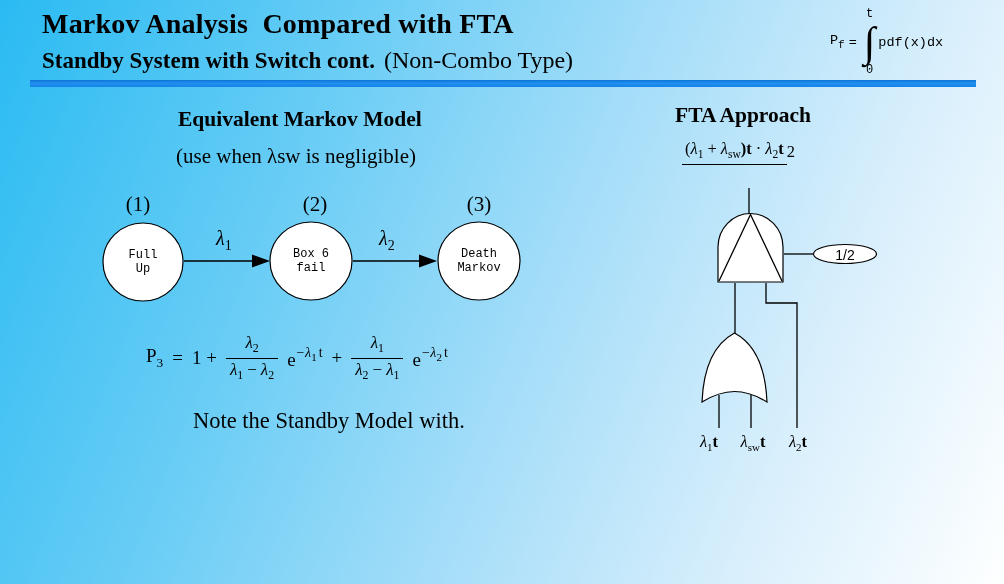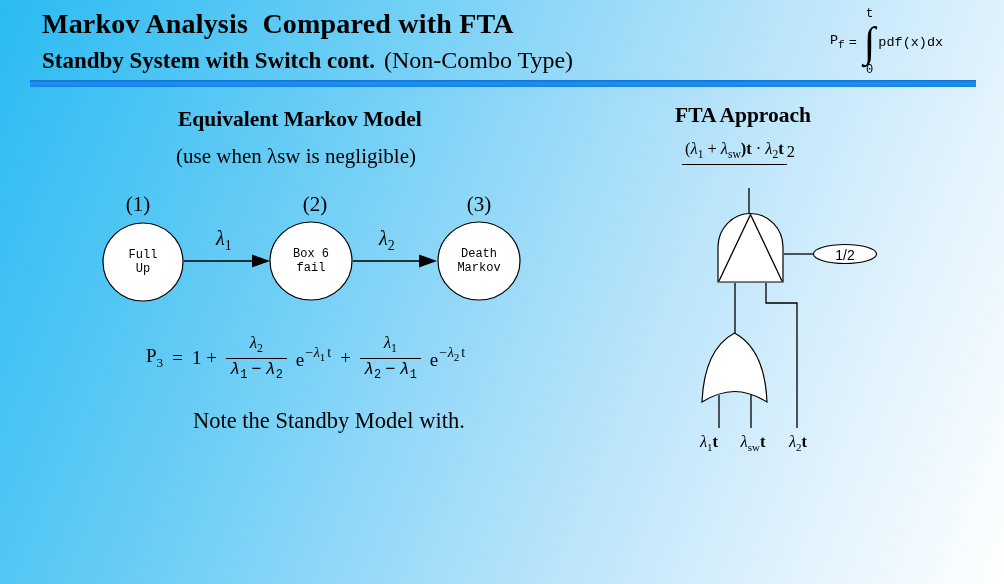--- a/index.html
+++ b/index.html
@@ -33,21 +33,21 @@
   .state-idx { top:192px; font-size:21px; }
   .state-label { font-family:"Liberation Mono", monospace; font-size:12px; line-height:13.5px; white-space:pre; }
   .trans-label { top:227px; font-size:20px; }
   .it { font-style:italic; }
   sub { font-size:.7em; }
   .trans-label sub { font-size:14px; }
 
   .p3 { left:146px; top:328px; height:60px; display:flex; align-items:center; font-size:19px; white-space:nowrap; }
   .p3 > * { margin-right:9px; }
   .frac { display:inline-flex; flex-direction:column; align-items:center; font-size:17px; line-height:1.15; }
-  .frac .den { border-top:1.6px solid #000; padding:1px 4px 0 4px;font-family:Liberation Mono, monospace; }
+  .frac .den { border-top:1.6px solid #000; padding:1px 4px 0 4px; }
   .frac .num { padding:0 4px 1px 4px; }
   .eterm sup { font-size:14px; vertical-align:9px; }
   .eterm sup sub { font-size:11px; }
   .eterm .tE { margin-left:2px; }
 
   .note { left:193px; top:408px; font-size:22.5px; }
 
   .fta-heading { left:675px; top:103px; font-size:21.5px; font-weight:bold; }
   .vfrac { left:682px; top:140px; width:136px; display:flex; align-items:center;
            font-size:16.5px; line-height:1.15; }

